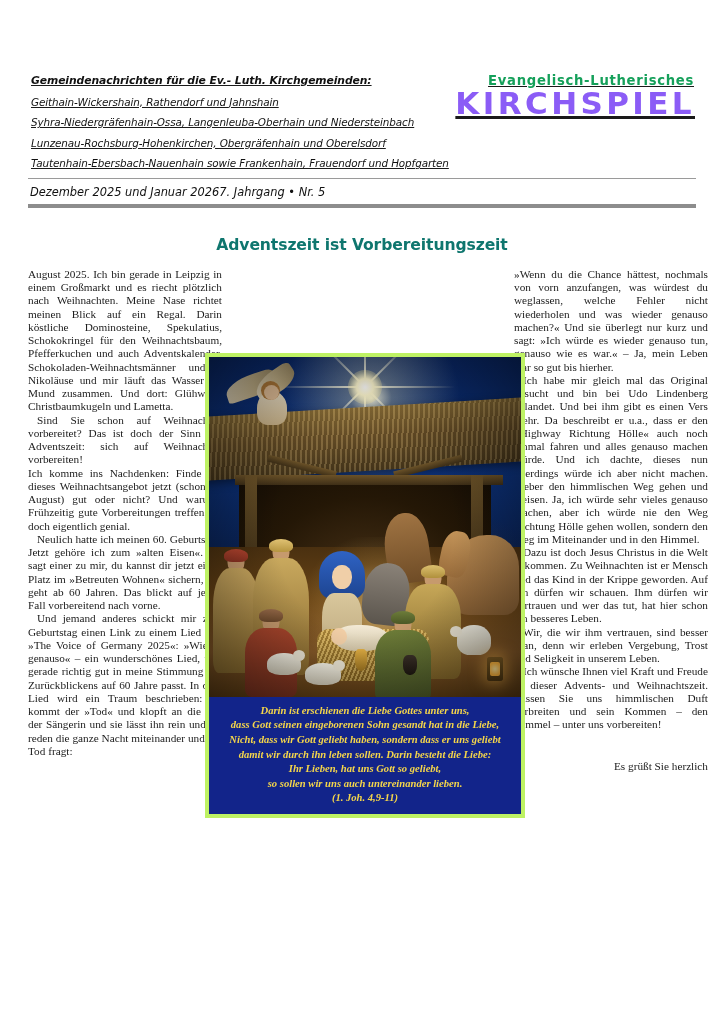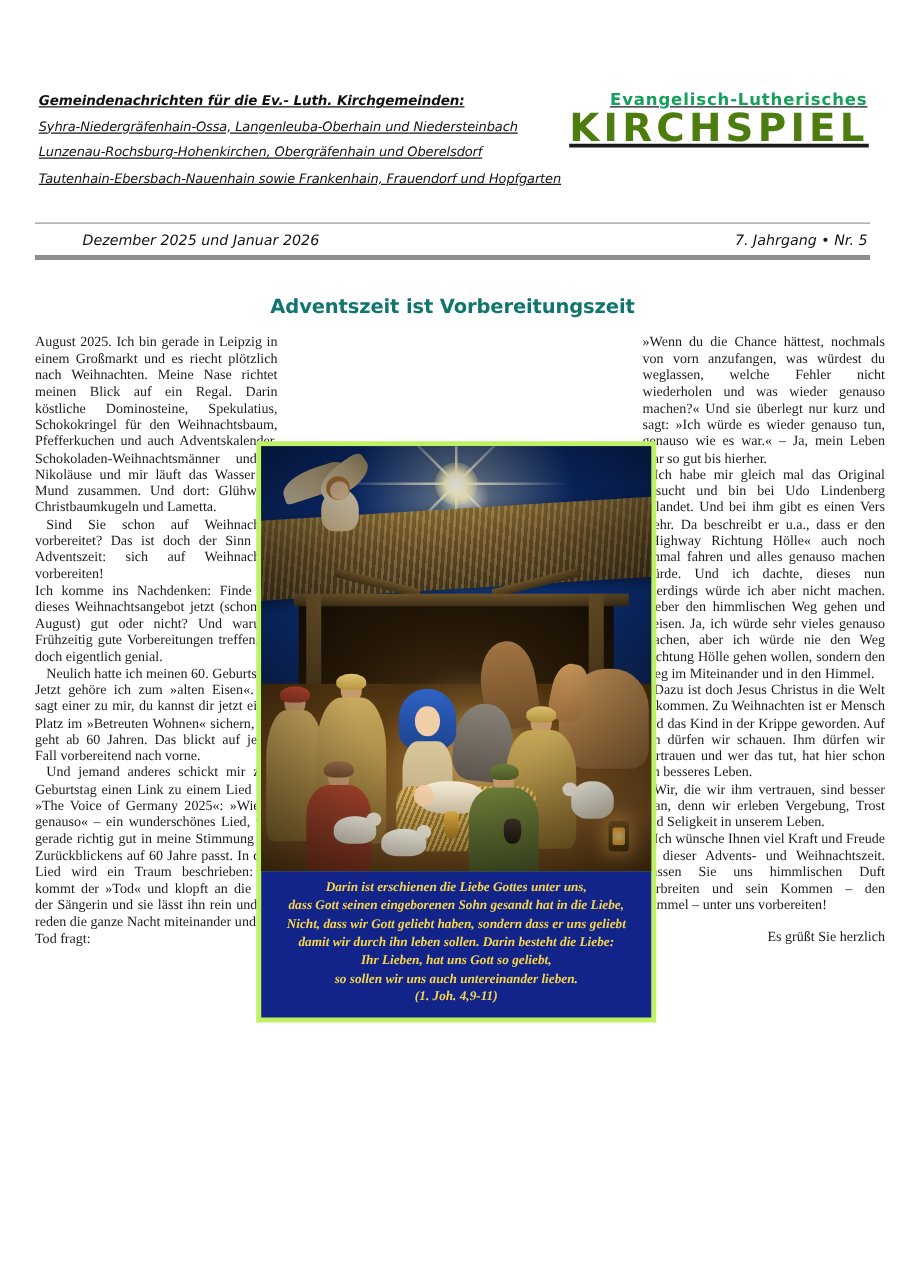--- a/index.html
+++ b/index.html
@@ -63,21 +63,21 @@
     color: #15a05a;
     text-align: right;
     padding-right: 2px;
     white-space: nowrap;
   }
   .logo-main {
     font-family: "DejaVu Sans", sans-serif;
     font-weight: bold;
     font-size: 31px;
     letter-spacing: 3.4px;
-    color: #4d7c0f;
+    color: #8b5cf6;
     text-align: right;
     line-height: 1.03;
     padding-right: 1px;
     white-space: nowrap;
   }
   .logo-lower {
     display: flex;
     align-items: flex-start;
     justify-content: flex-end;
     margin-top: 2px;
@@ -133,27 +133,25 @@
   }
 
   
   .rule-thin {
     height: 1.4px;
     background: #9a9a9a;
     margin-top: 28px;
   }
   .dateline {
     display: flex;
-    justify-content: space-between;
     font-family: "DejaVu Sans", sans-serif;
     font-style: italic;
     font-size: 11.4px;
     color: #111;
     padding: 6px 2px 5px 2px;
-    margin-left: 36px;
   }
   .rule-thick {
     height: 3.4px;
     background: #8d8d8d;
   }
 
   
   .article-title {
     text-align: center;
     font-family: "DejaVu Sans", sans-serif;
@@ -196,21 +194,21 @@
     height: 533px;
     shape-margin: 0;
   }
   .col-right .wrap-float {
     float: left;
     width: 135px;
     height: 533px;
   }
   .signoff {
     text-align: right;
-    margin-top: 12px;
+    margin-top: 28px;
     line-height: 13.5px;
   }
 
   
   .picture-block {
     position: absolute;
     left: 177px;
     top: 85px;
     width: 320px;
     background: #bef264;
@@ -477,20 +475,21 @@
 </style>
 </head>
 <body>
 
 <div class="page">
 
   <div class="masthead">
 
     <div class="masthead-left">
       <div class="line lead">Gemeindenachrichten für die Ev.- Luth. Kirchgemeinden:</div>
+      <div class="line">Geithain-Wickershain, Rathendorf und Jahnshain</div>
       <div class="line">Syhra-Niedergräfenhain-Ossa, Langenleuba-Oberhain und Niedersteinbach</div>
       <div class="line">Lunzenau-Rochsburg-Hohenkirchen, Obergräfenhain und Oberelsdorf</div>
       <div class="line">Tautenhain-Ebersbach-Nauenhain sowie Frankenhain, Frauendorf und Hopfgarten</div>
     </div>
 
     <div class="logo">
       <div class="logo-top">Evangelisch-Lutherisches</div>
       <div class="logo-main">KIRCHSPIEL</div>
     </div>
   </div>

